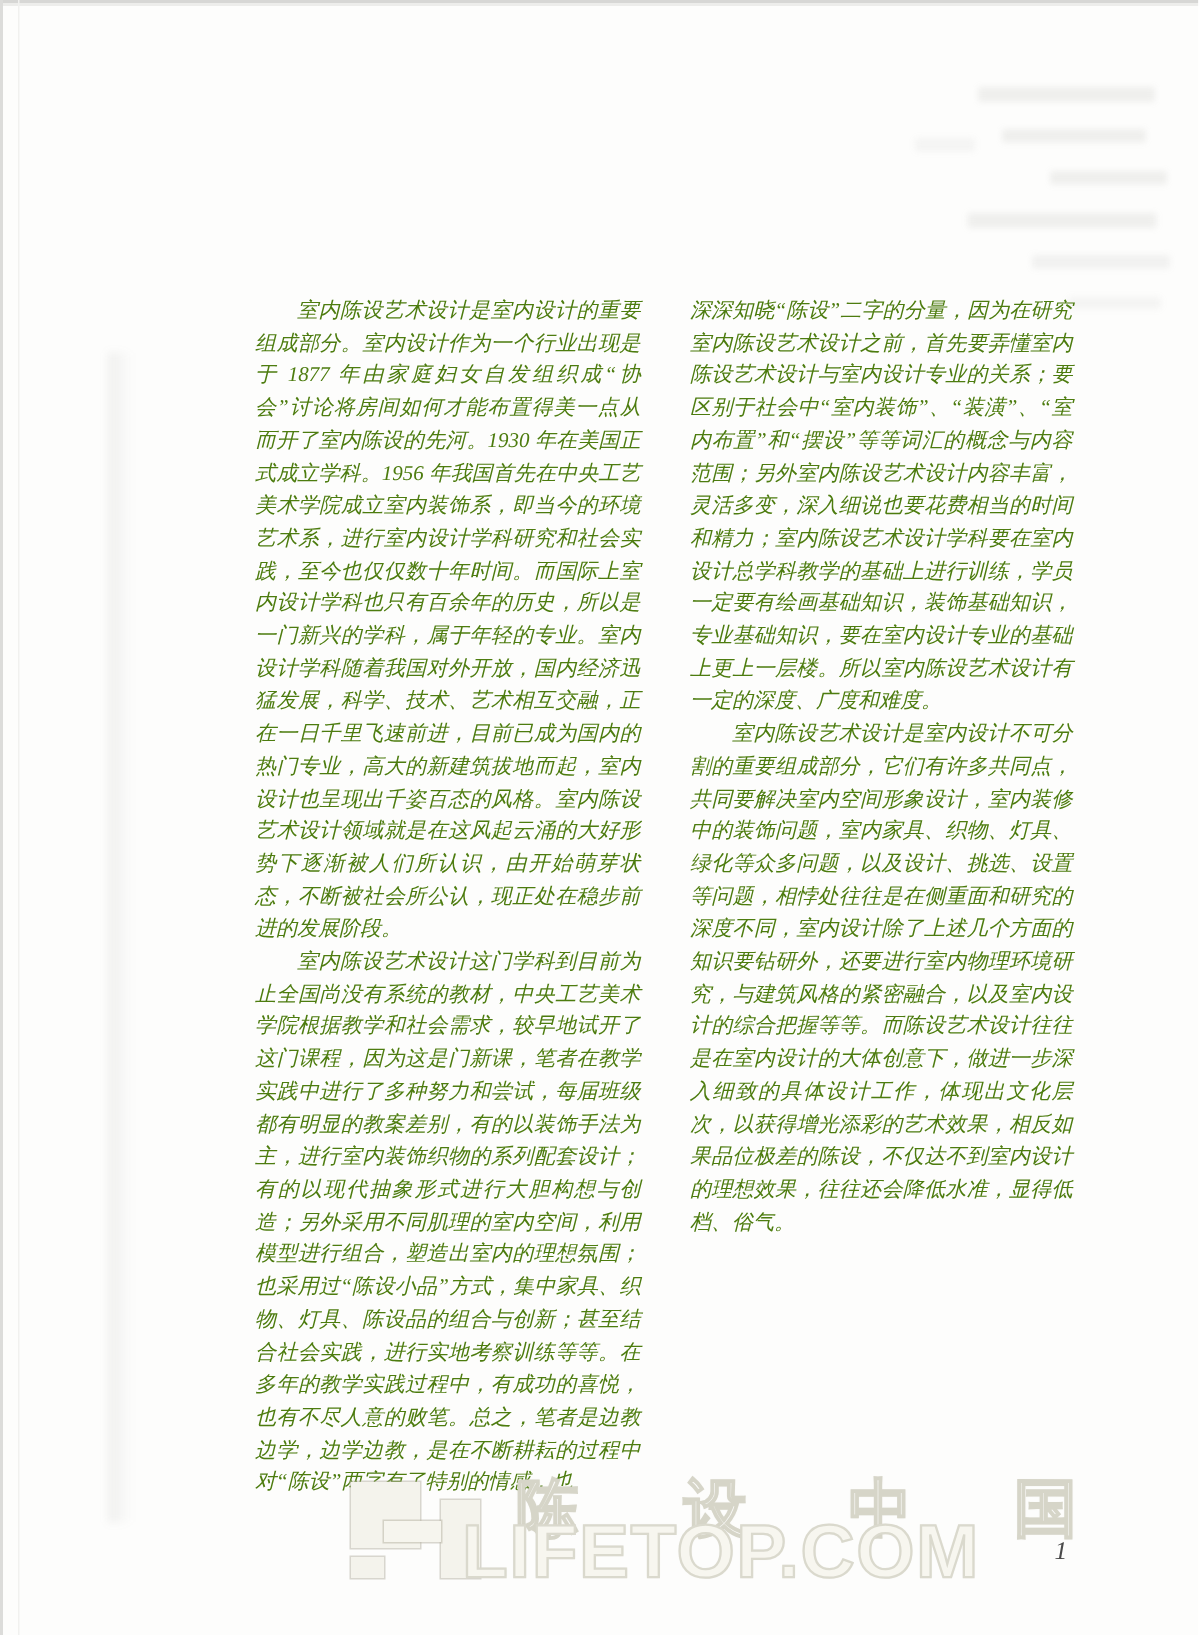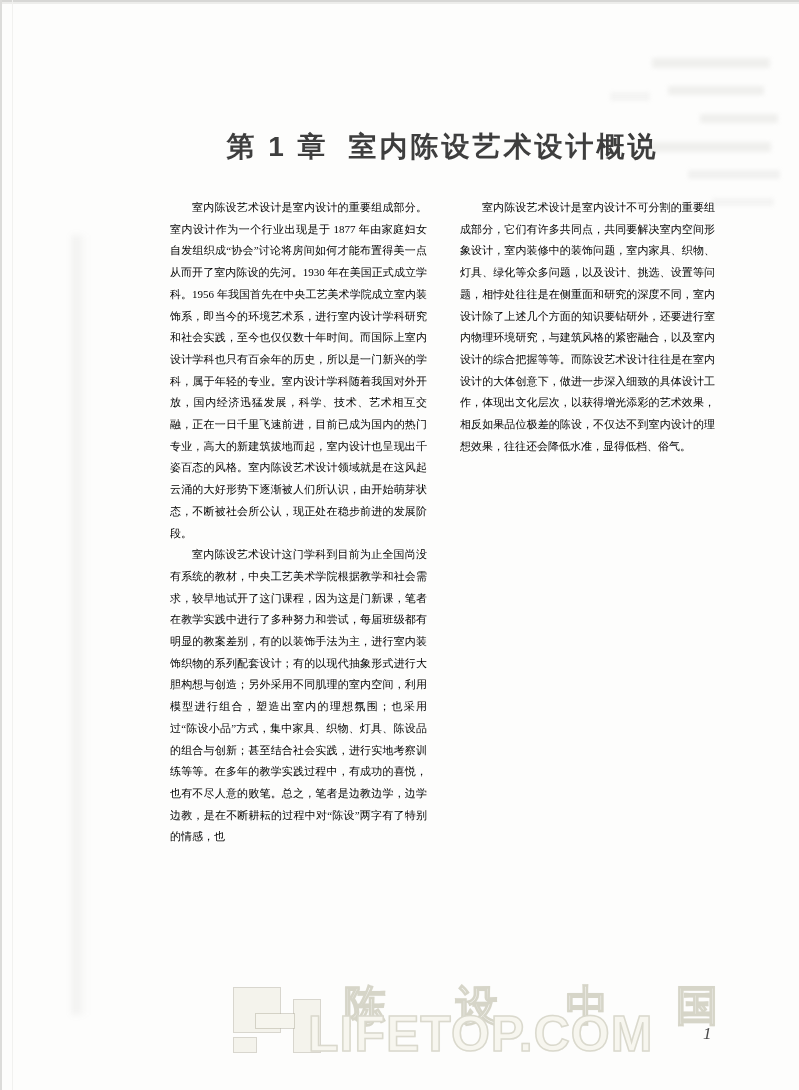--- a/index.html
+++ b/index.html
@@ -47,25 +47,26 @@
     white-space:nowrap;
   }
   .chapter-heading .num { margin-right:20px; }
 
   
   .columns {
     position:absolute; top:197px; left:170px; width:545px;
     display:flex; justify-content:space-between;
   }
   .col {
-    font-size:11px;
+    font-size:14px;
     line-height:21.7px;
     text-align:justify;
     word-break:break-all;
-    color:#000000;
+    color:#4d7c0f;
+    font-style:italic;
   }
   .col-left  { width:257px; }
   .col-right { width:255px; }
   .col p { margin:0; text-indent:2em; }
   .col p.no-indent { text-indent:0; }
 
   
   .watermark { position:absolute; left:228px; top:978px; width:525px; height:80px; }
   .wm-logo { position:absolute; left:6px; top:10px; width:104px; height:64px; }
   .wm-block {
@@ -115,30 +116,28 @@
   <div class="gutter-shadow"></div>
 
   <div class="ghost g1"></div>
   <div class="ghost g2"></div>
   <div class="ghost g3"></div>
   <div class="ghost g4"></div>
   <div class="ghost g5"></div>
   <div class="ghost g6"></div>
   <div class="ghost g7"></div>
 
-  <div class="chapter-heading">
-    <span class="num">第 1 章</span><span>室内陈设艺术设计概说</span>
-  </div>
 
   <div class="columns">
     <div class="col col-left">
       <p>室内陈设艺术设计是室内设计的重要组成部分。室内设计作为一个行业出现是于 1877 年由家庭妇女自发组织成“协会”讨论将房间如何才能布置得美一点从而开了室内陈设的先河。1930 年在美国正式成立学科。1956 年我国首先在中央工艺美术学院成立室内装饰系，即当今的环境艺术系，进行室内设计学科研究和社会实践，至今也仅仅数十年时间。而国际上室内设计学科也只有百余年的历史，所以是一门新兴的学科，属于年轻的专业。室内设计学科随着我国对外开放，国内经济迅猛发展，科学、技术、艺术相互交融，正在一日千里飞速前进，目前已成为国内的热门专业，高大的新建筑拔地而起，室内设计也呈现出千姿百态的风格。室内陈设艺术设计领域就是在这风起云涌的大好形势下逐渐被人们所认识，由开始萌芽状态，不断被社会所公认，现正处在稳步前进的发展阶段。</p>
       <p>室内陈设艺术设计这门学科到目前为止全国尚没有系统的教材，中央工艺美术学院根据教学和社会需求，较早地试开了这门课程，因为这是门新课，笔者在教学实践中进行了多种努力和尝试，每届班级都有明显的教案差别，有的以装饰手法为主，进行室内装饰织物的系列配套设计；有的以现代抽象形式进行大胆构想与创造；另外采用不同肌理的室内空间，利用模型进行组合，塑造出室内的理想氛围；也采用过“陈设小品”方式，集中家具、织物、灯具、陈设品的组合与创新；甚至结合社会实践，进行实地考察训练等等。在多年的教学实践过程中，有成功的喜悦，也有不尽人意的败笔。总之，笔者是边教边学，边学边教，是在不断耕耘的过程中对“陈设”两字有了特别的情感，也</p>
     </div>
     <div class="col col-right">
+      <p class="no-indent">深深知晓“陈设”二字的分量，因为在研究室内陈设艺术设计之前，首先要弄懂室内陈设艺术设计与室内设计专业的关系；要区别于社会中“室内装饰”、“装潢”、“室内布置”和“摆设”等等词汇的概念与内容范围；另外室内陈设艺术设计内容丰富，灵活多变，深入细说也要花费相当的时间和精力；室内陈设艺术设计学科要在室内设计总学科教学的基础上进行训练，学员一定要有绘画基础知识，装饰基础知识，专业基础知识，要在室内设计专业的基础上更上一层楼。所以室内陈设艺术设计有一定的深度、广度和难度。</p>
       <p>室内陈设艺术设计是室内设计不可分割的重要组成部分，它们有许多共同点，共同要解决室内空间形象设计，室内装修中的装饰问题，室内家具、织物、灯具、绿化等众多问题，以及设计、挑选、设置等问题，相悖处往往是在侧重面和研究的深度不同，室内设计除了上述几个方面的知识要钻研外，还要进行室内物理环境研究，与建筑风格的紧密融合，以及室内设计的综合把握等等。而陈设艺术设计往往是在室内设计的大体创意下，做进一步深入细致的具体设计工作，体现出文化层次，以获得增光添彩的艺术效果，相反如果品位极差的陈设，不仅达不到室内设计的理想效果，往往还会降低水准，显得低档、俗气。</p>
     </div>
   </div>
 
   <div class="watermark">
     <div class="wm-logo">
       <div class="wm-block wm-b1"></div>
       <div class="wm-block wm-b2"></div>
       <div class="wm-block wm-b3"></div>
       <div class="wm-block wm-b4"></div>

